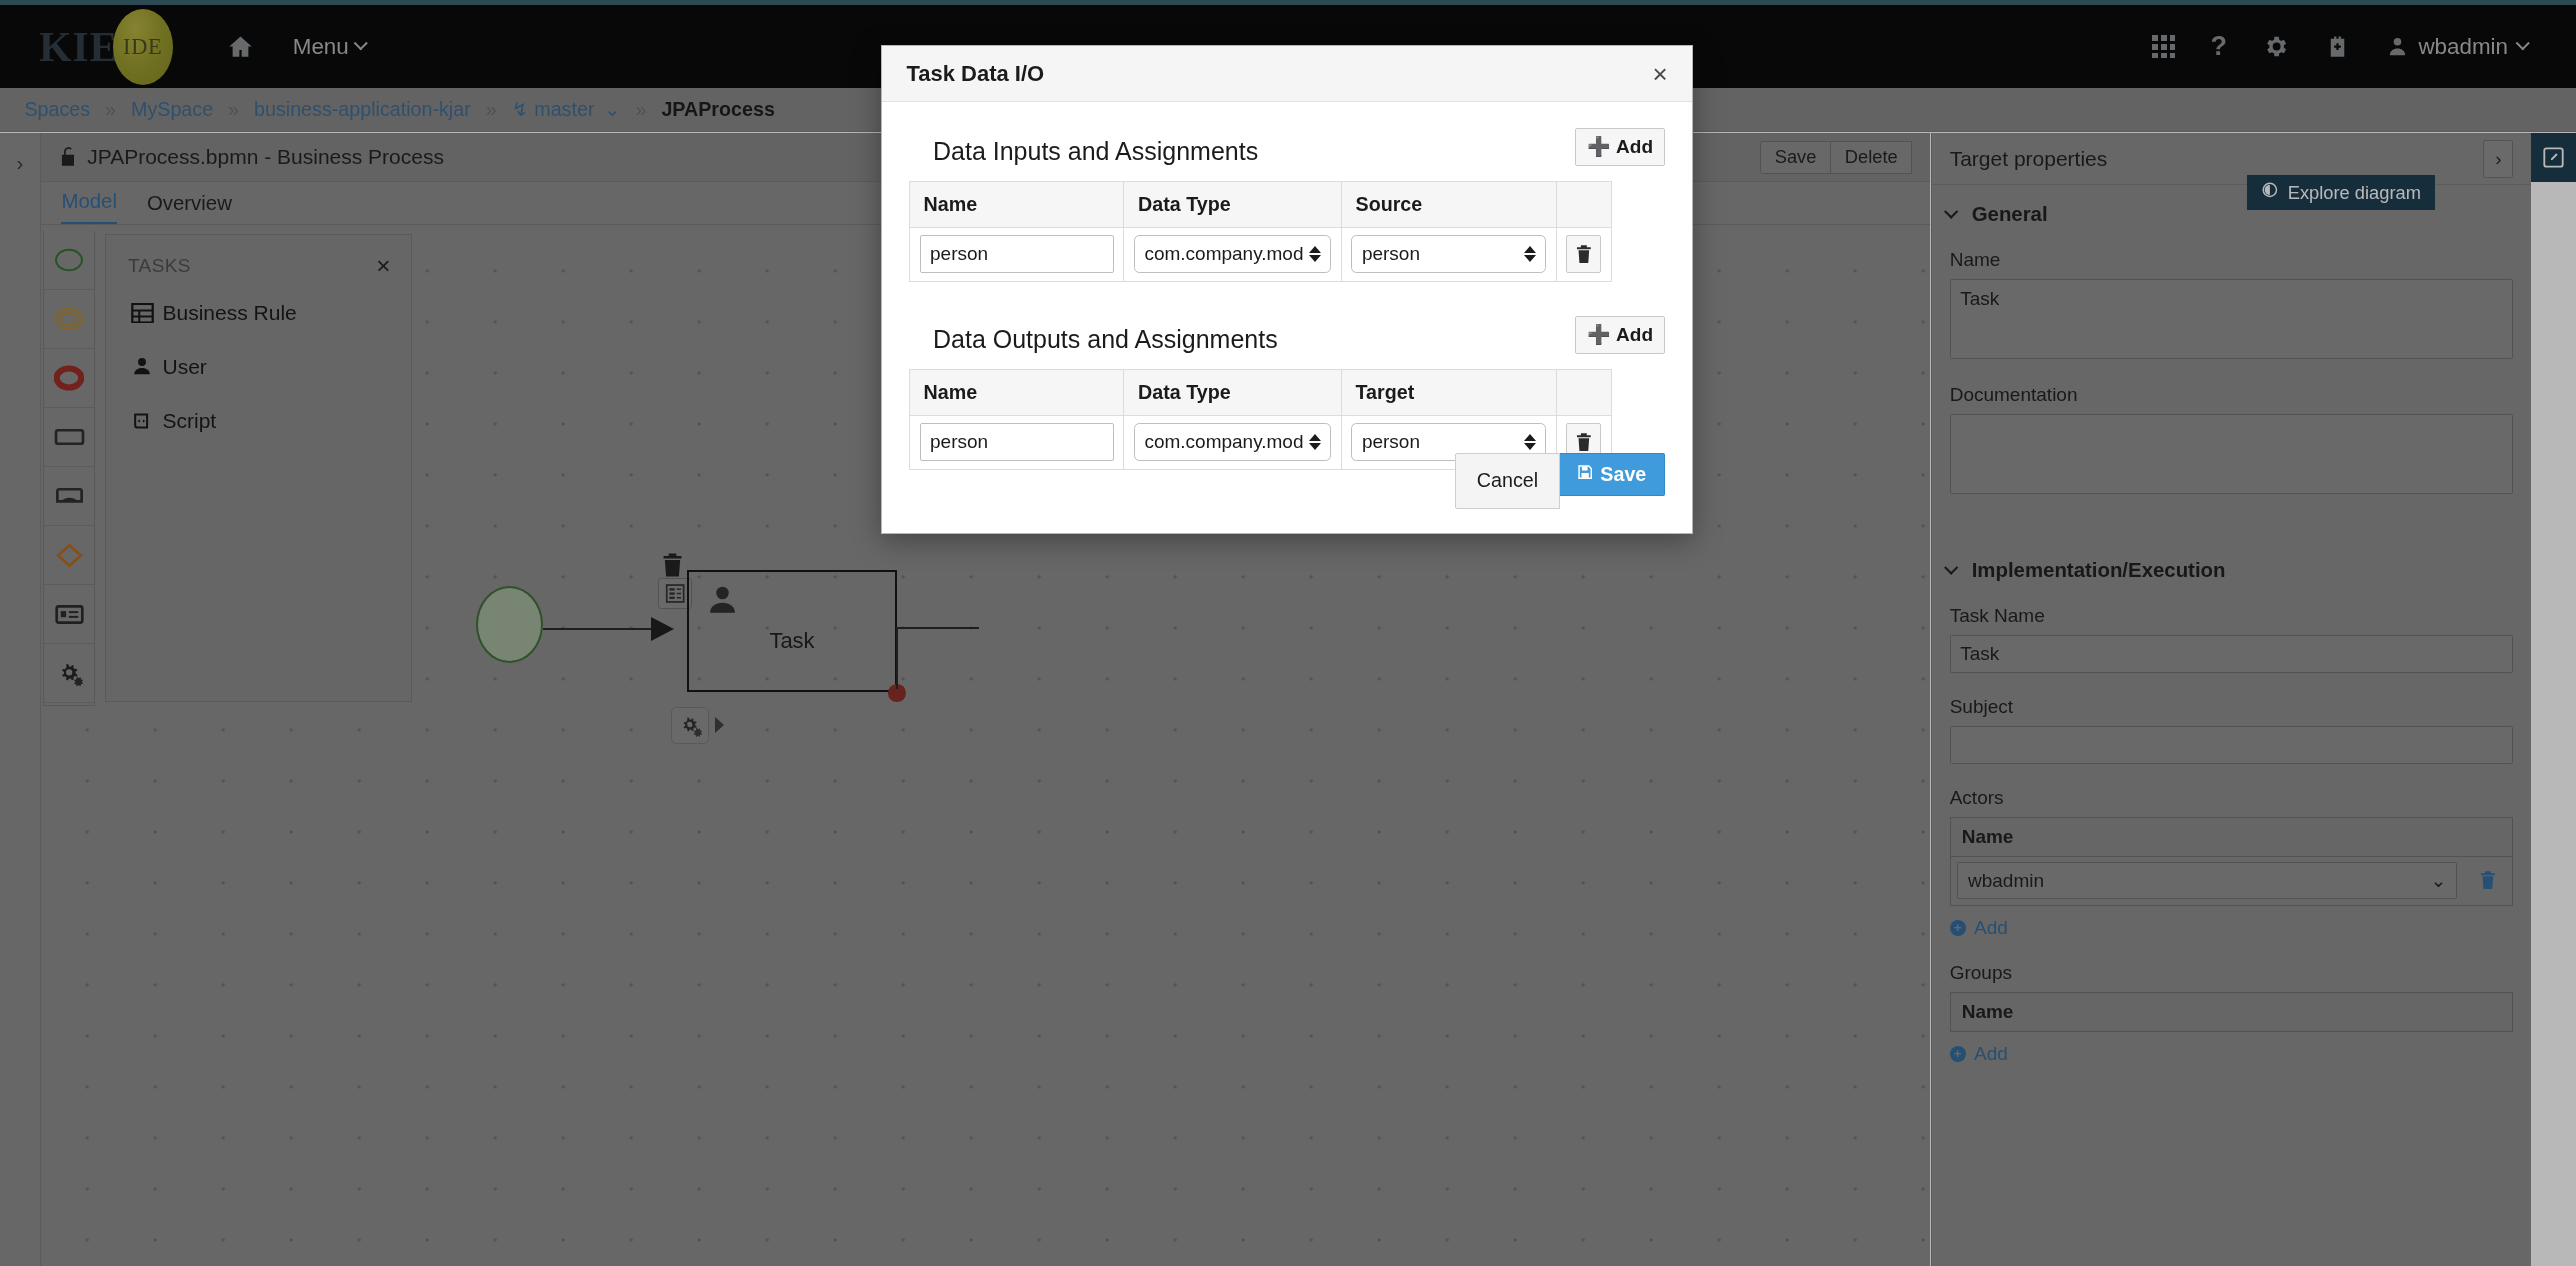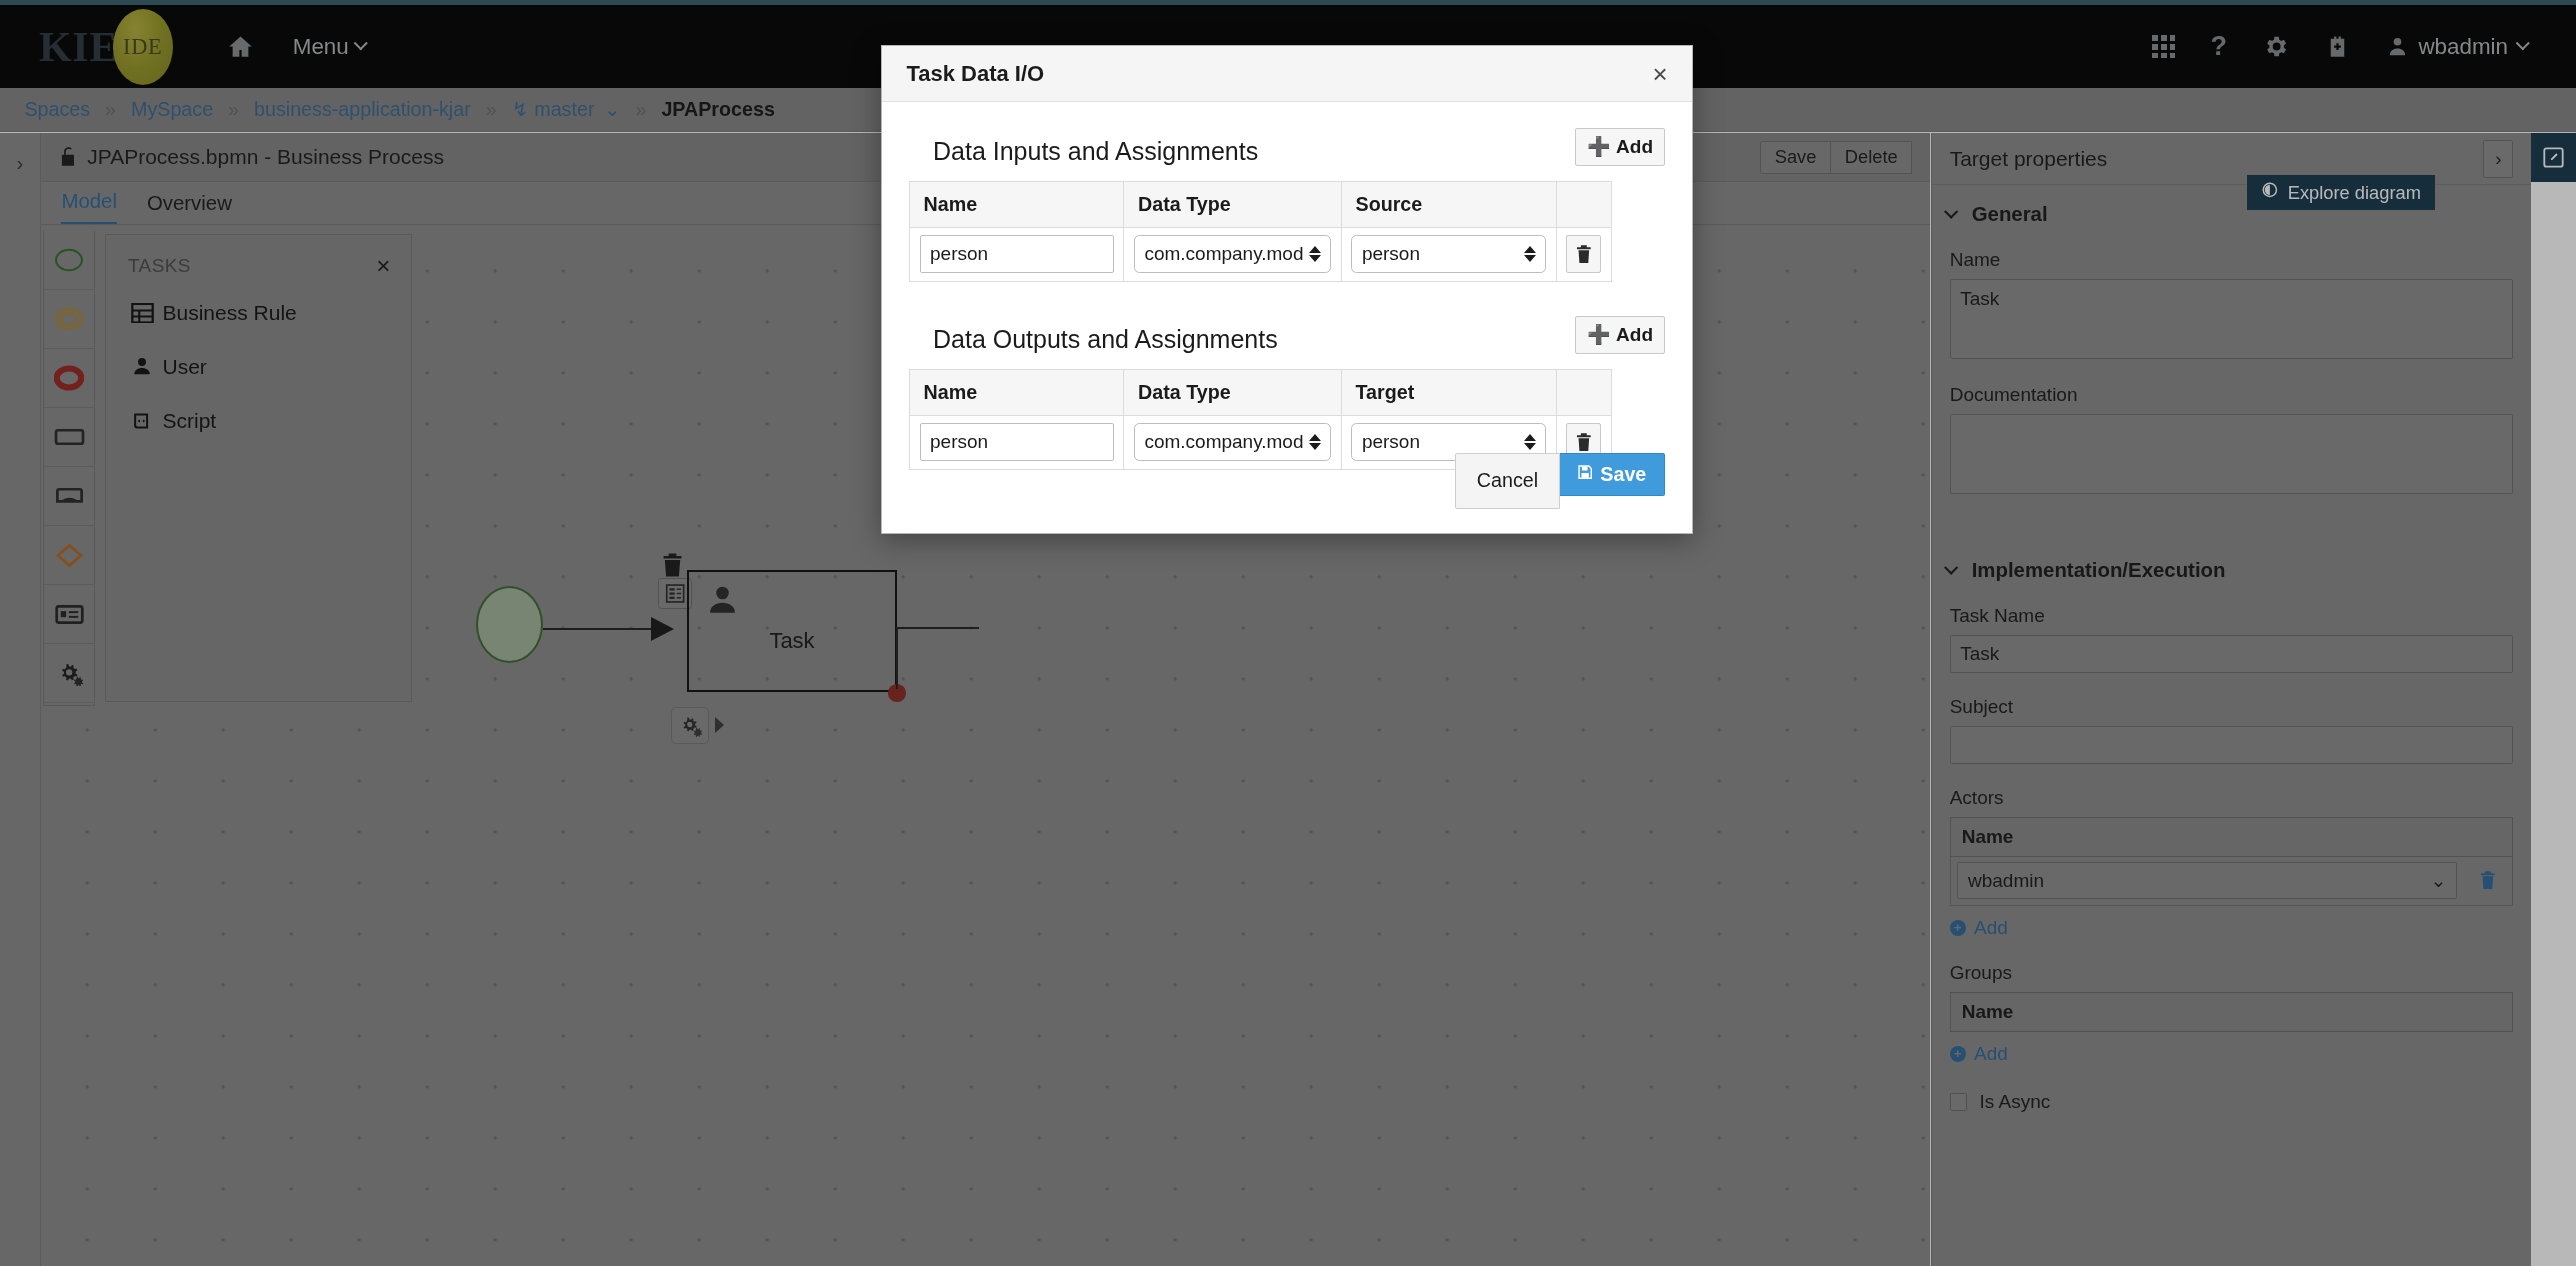--- a/index.html
+++ b/index.html
@@ -526,24 +526,20 @@
         </tr>
       </tbody>
         </table>
     </div>
     <div class="add-link">
       <span class="plus-circ">+</span>
       <span>Add</span>
     </div>
 
 
-    <div class="chk-row">
-      <span class="chkbox"></span>
-      <span>Is Async</span>
-    </div>
   </div>
 
   <div class="edit-btn">
     <svg width="23" height="23" viewBox="0 0 20 20">
         <rect x="2" y="2" width="16" height="16" rx="2" fill="none" stroke="#ffffff" stroke-width="1.6"></rect>
         <path fill="#ffffff" d="m9 12.2 4.6-4.6-1.2-1.2L7.8 11v1.2z"></path>
       </svg>
   </div>
   <div class="explore-tip">
     <span>

